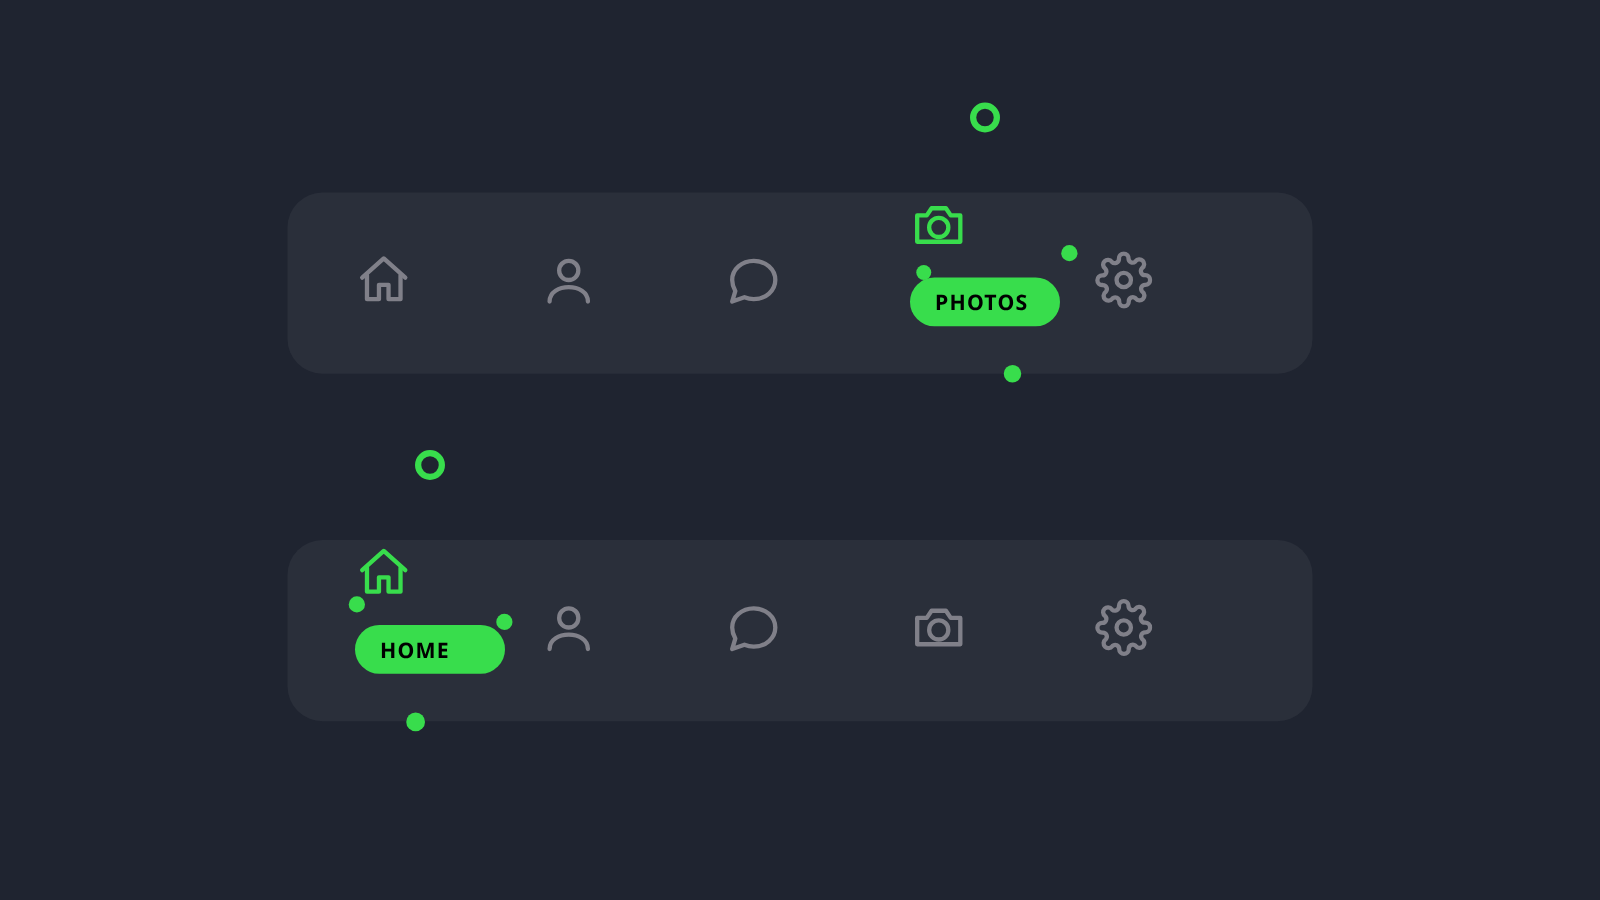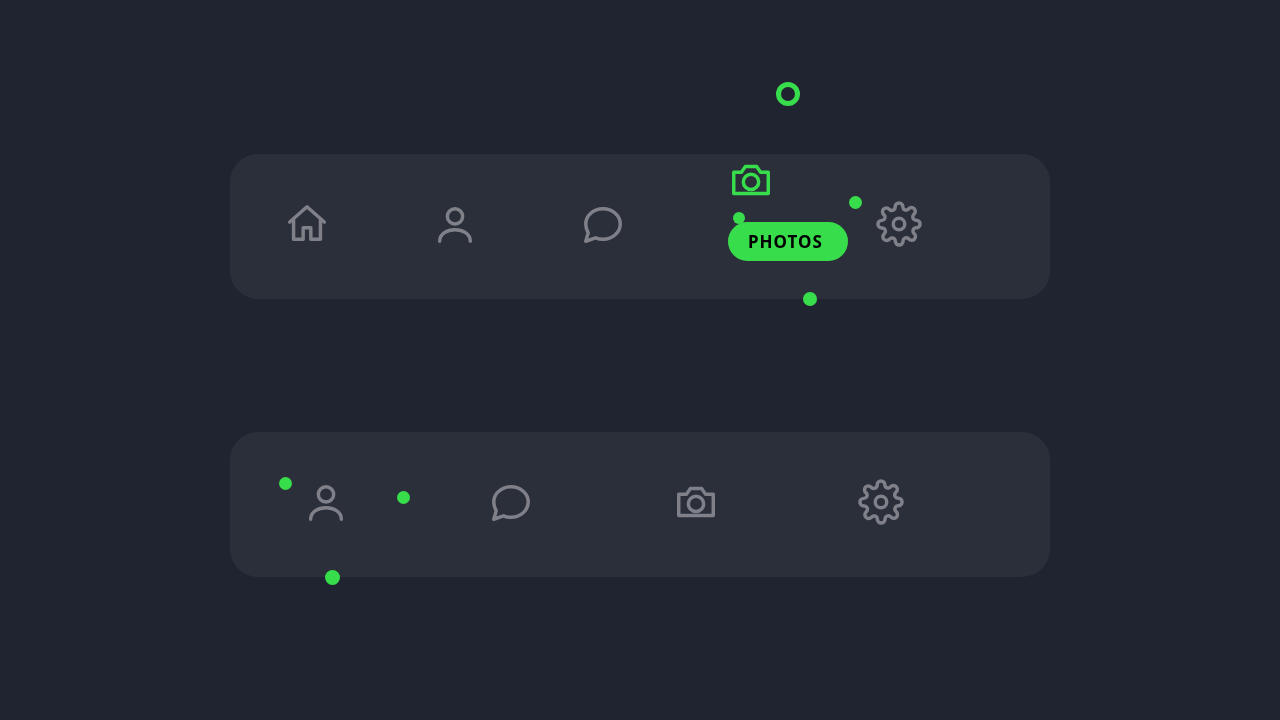--- a/index.html
+++ b/index.html
@@ -135,20 +135,30 @@
       <svg viewBox="0 0 24 24">
           <circle cx="12" cy="12" r="3"></circle>
           <path d="M19.4 15a1.7 1.7 0 0 0 .3 1.8l.1.1a2 2 0 1 1-2.8 2.8l-.1-.1a1.7 1.7 0 0 0-1.8-.3 1.7 1.7 0 0 0-1 1.5V21a2 2 0 1 1-4 0v-.1a1.7 1.7 0 0 0-1-1.5 1.7 1.7 0 0 0-1.8.3l-.1.1a2 2 0 1 1-2.8-2.8l.1-.1a1.7 1.7 0 0 0 .3-1.8 1.7 1.7 0 0 0-1.5-1H3a2 2 0 1 1 0-4h.1a1.7 1.7 0 0 0 1.5-1 1.7 1.7 0 0 0-.3-1.8l-.1-.1a2 2 0 1 1 2.8-2.8l.1.1a1.7 1.7 0 0 0 1.8.3H9a1.7 1.7 0 0 0 1-1.5V3a2 2 0 1 1 4 0v.1a1.7 1.7 0 0 0 1 1.5 1.7 1.7 0 0 0 1.8-.3l.1-.1a2 2 0 1 1 2.8 2.8l-.1.1a1.7 1.7 0 0 0-.3 1.8V9a1.7 1.7 0 0 0 1.5 1H21a2 2 0 1 1 0 4h-.1a1.7 1.7 0 0 0-1.5 1z"></path>
         </svg>
     </span>
 
   </div>
 </div>
 
 <div class="navbar navbar-2">
+  <div class="nav-item active">
+    <div class="ring"></div>
+    <span>
+      <svg viewBox="0 0 24 24">
+          <path d="M3 11l9-8 9 8"></path>
+          <path d="M5 10v10h5v-6h4v6h5V10"></path>
+        </svg>
+    </span>
+    <span class="label-pill">HOME</span>
+  </div>
   <div class="nav-item">
 
     <span>
       <svg viewBox="0 0 24 24">
           <circle cx="12" cy="8" r="4"></circle>
           <path d="M4 21c0-4 4-6 8-6s8 2 8 6"></path>
         </svg>
     </span>
 
   </div>

